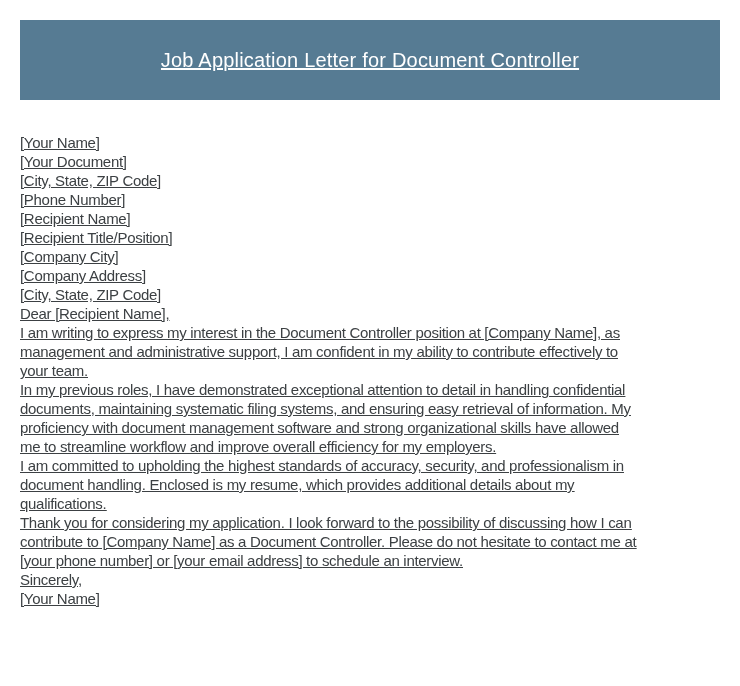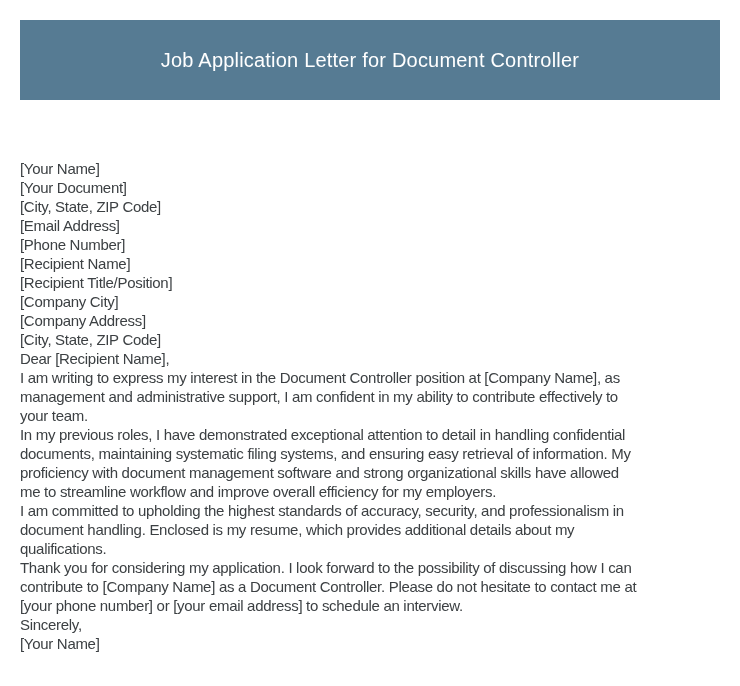--- a/index.html
+++ b/index.html
@@ -1,21 +1,21 @@
 <!DOCTYPE html>
 <html style="--header-bg: #567b93; --header-text: #ffffff; --body-text: #3c4043; --page-bg: #ffffff;"><head>
 <meta charset="utf-8">
 <style>
   :root {
     --header-bg: #567b93;
     --header-text: #ffffff;
     --body-text: #3c4043;
     --page-bg: #ffffff;
   }
-  * { margin: 0; padding: 0; box-sizing: border-box; }
+  * { margin: 0; padding: 0; box-sizing: border-box; text-decoration: underline; }
   html, body {
     width: 740px;
     height: 686px;
     overflow: hidden;
     background: var(--page-bg);
     font-family: "Liberation Sans", sans-serif;
   }
   .page {
     position: relative;
     width: 740px;
@@ -42,42 +42,40 @@
   }
   .letter {
     position: absolute;
     left: 20px;
     top: 133px;
     width: 702px;
     color: var(--body-text);
     font-size: 15px;
     line-height: 19px;
     letter-spacing: -0.3px;
-    margin-top: 26px;
   }
   .line {
     white-space: nowrap;
   }
 </style>
 </head>
 <body>
 
 <div class="page">
 
   <div class="header-bar">
     <div class="header-title">Job Application Letter for Document Controller</div>
   </div>
 
   <div class="letter">
 
     <div>
         <div class="line">[Your Name]</div>
         <div class="line">[Your Document]</div>
         <div class="line">[City, State, ZIP Code]</div>
-        <div class="line">[Email Address]</div>
         <div class="line">[Phone Number]</div>
       </div>
 
     <div>
         <div class="line">[Recipient Name]</div>
         <div class="line">[Recipient Title/Position]</div>
         <div class="line">[Company City]</div>
         <div class="line">[Company Address]</div>
         <div class="line">[City, State, ZIP Code]</div>
       </div>

